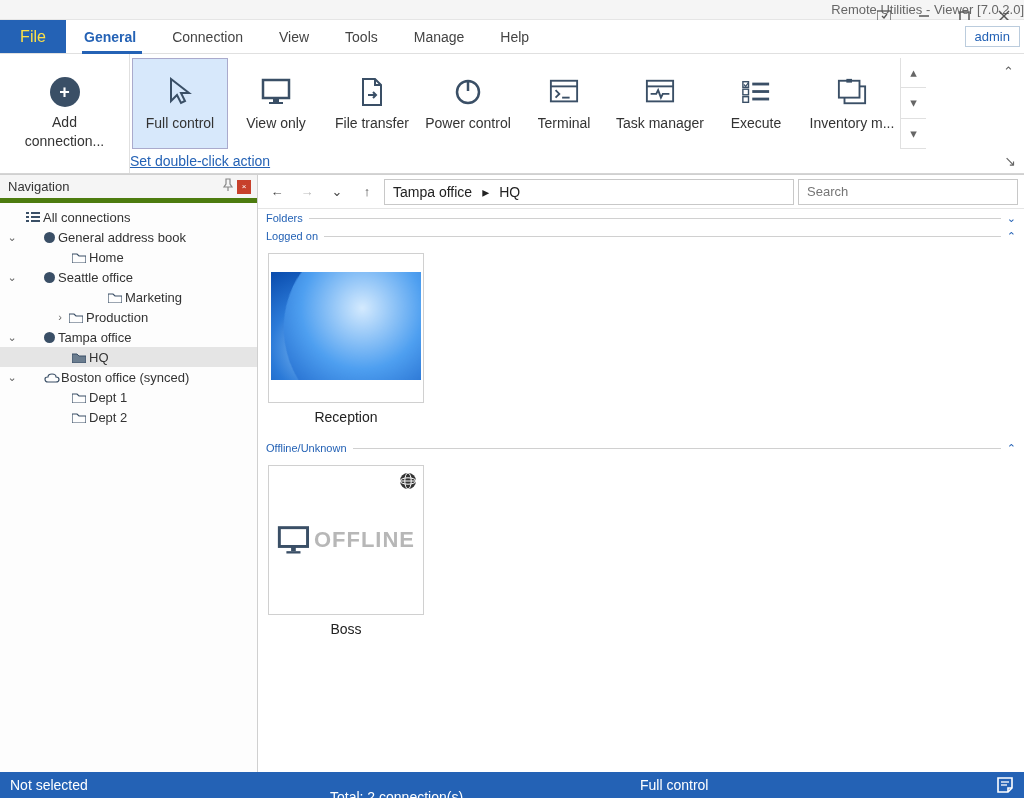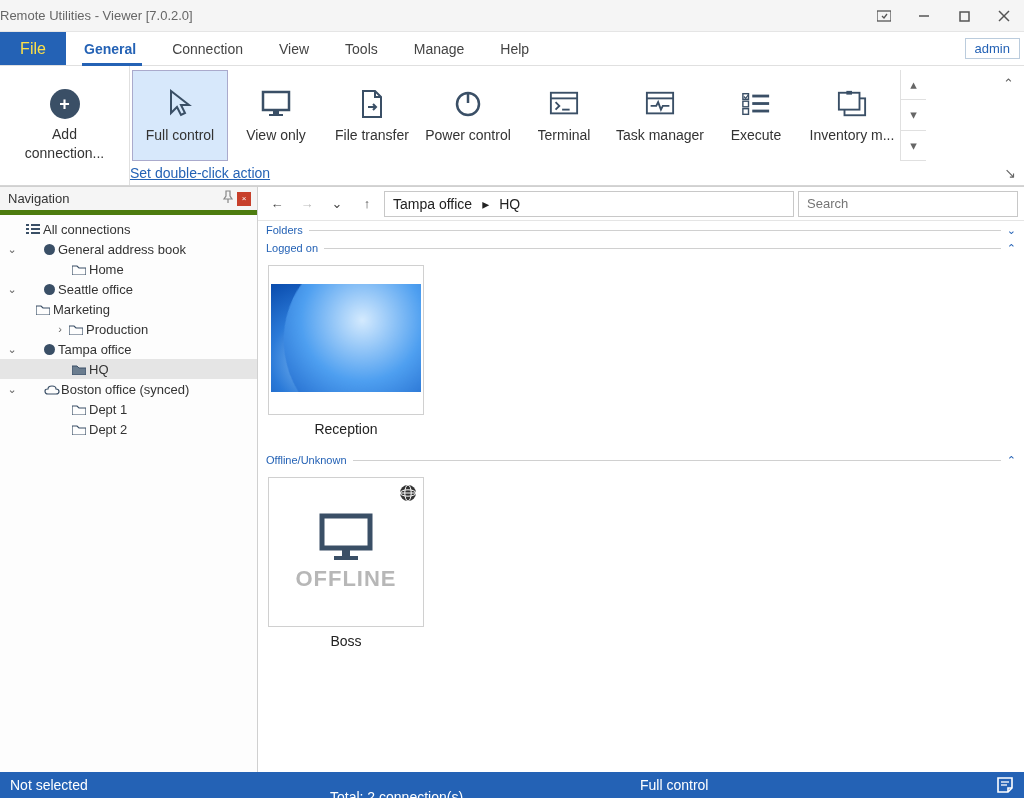--- a/index.html
+++ b/index.html
@@ -1,19 +1,19 @@
 <!DOCTYPE html>
 <html><head>
 <meta charset="utf-8">
 <style>
   * { box-sizing: border-box; margin: 0; padding: 0; font-family: "Segoe UI", Tahoma, sans-serif; }
   body { width: 1024px; height: 798px; overflow: hidden; background: #fff; font-size: 13px; color: #333; display: flex; flex-direction: column; }
 
   
-  .titlebar { height: 32px; display: flex; align-items: center; justify-content: flex-start; position: relative; background: #f5f5f5; border-bottom: 1px solid #e5e5e5; }
+  .titlebar { height: 20px; display: flex; align-items: center; justify-content: flex-end; position: relative; background: #f5f5f5; border-bottom: 1px solid #e5e5e5; }
   .titlebar .title { color: #666; font-size: 13px; }
   .win-controls { position: absolute; right: 0; top: 0; height: 32px; display: flex; }
   .win-btn { width: 40px; height: 32px; display: flex; align-items: center; justify-content: center; color: #555; fill: #555; font-size: 15px; }
 
   
   .menubar { height: 34px; display: flex; align-items: stretch; border-bottom: 1px solid #e0e0e0; background: #fff; position: relative; }
   .file-btn { width: 66px; background: #2462b5; color: #fde047; display: flex; align-items: center; justify-content: center; font-size: 16px; }
   .menu-item { padding: 0 18px; display: flex; align-items: center; font-size: 14px; color: #444; }
   .menu-item.active { color: #2462b5; font-weight: 600; }
   .menu-underline { position: absolute; height: 3px; background: #2462b5; bottom: -1px; left: 82px; width: 60px; }
@@ -61,21 +61,21 @@
   .searchbox { width: 220px; border:1px solid #c8c8c8; height:26px; padding:0 8px; font-size:13px; }
 
   .section-head { height:18px; display:flex; align-items:center; font-size: 11px; color:#2462b5; padding: 0 8px; gap:6px;}
   .section-head .line { flex:1; height:1px; background:#d0d0d0;}
   .section-head .chev { color:#2462b5; font-size:11px;}
   .gallery { display:flex; gap:16px; padding: 8px 10px 14px 10px; flex-wrap:wrap;}
   .card { width: 156px; display:flex; flex-direction:column; align-items:center; }
   .thumb { width:156px; height:150px; border:1px solid #d0d0d0; background:#fff; padding:18px 2px 2px 2px; display:flex; align-items:flex-start; justify-content:center; position:relative;}
   .thumb .w11 { width:150px; height:108px; background: radial-gradient(circle at 30% 70%, #8fc6f7 0%, #2b7ad8 35%, #0c4fb0 65%, #06357a 100%); position:relative; overflow:hidden;}
   .bloom { position:absolute; width:180px; height:180px; border-radius:50% 50% 40% 60%; background: radial-gradient(circle at 40% 40%, #d4eafe 0%, #4e9ff0 40%, #1258c0 80%); filter: blur(.3px); transform: rotate(25deg); right:-40px; top:-30px;}
-  .thumb.offline { display:flex; flex-direction:column; align-items:center; justify-content:center; gap:4px; padding:16px;}
+  .thumb.offline { display:flex; flex-direction:row; align-items:center; justify-content:center; gap:4px; padding:8px;}
   .thumb.offline .globe{ position:absolute; top:6px; right:6px; width:18px; height:18px;}
   .offline-text { font-weight:800; color:#b7b7b7; font-size:22px; letter-spacing:1px;}
   .cap { margin-top: 6px; font-size:14px; color:#222;}
 
   
   .statusbar { height: 26px; background: #2462b5; color:#fff; display:flex; align-items:center; padding: 0 10px; font-size: 14px;}
   .status-seg { }
   .status-ic { width:18px; height:18px; }
 
   .ptr{cursor:pointer;}
@@ -266,21 +266,21 @@
             </svg>
           </span>
         <span>Home</span>
       </div>
       <div class="tree-row ptr" style="padding-left:6px;">
         <span class="tw">⌄</span>
         <span style="width:20px;"></span>
           <span class="dot"></span>
         <span>Seattle office</span>
       </div>
-      <div class="tree-row ptr" style="padding-left:36px;">
+      <div class="tree-row ptr" style="padding-left:108px;">
         <span class="folder-ic">
             <svg width="14" height="11">
               <path d="M0 2 H5 L7 4 H14 V11 H0 Z" fill="none" stroke="#3a4f66" stroke-width="1.2"></path>
             </svg>
           </span>
         <span>Marketing</span>
       </div>
       <div class="tree-row ptr" style="padding-left:54px;">
         <span class="tw">›</span>
         <span class="folder-ic">

